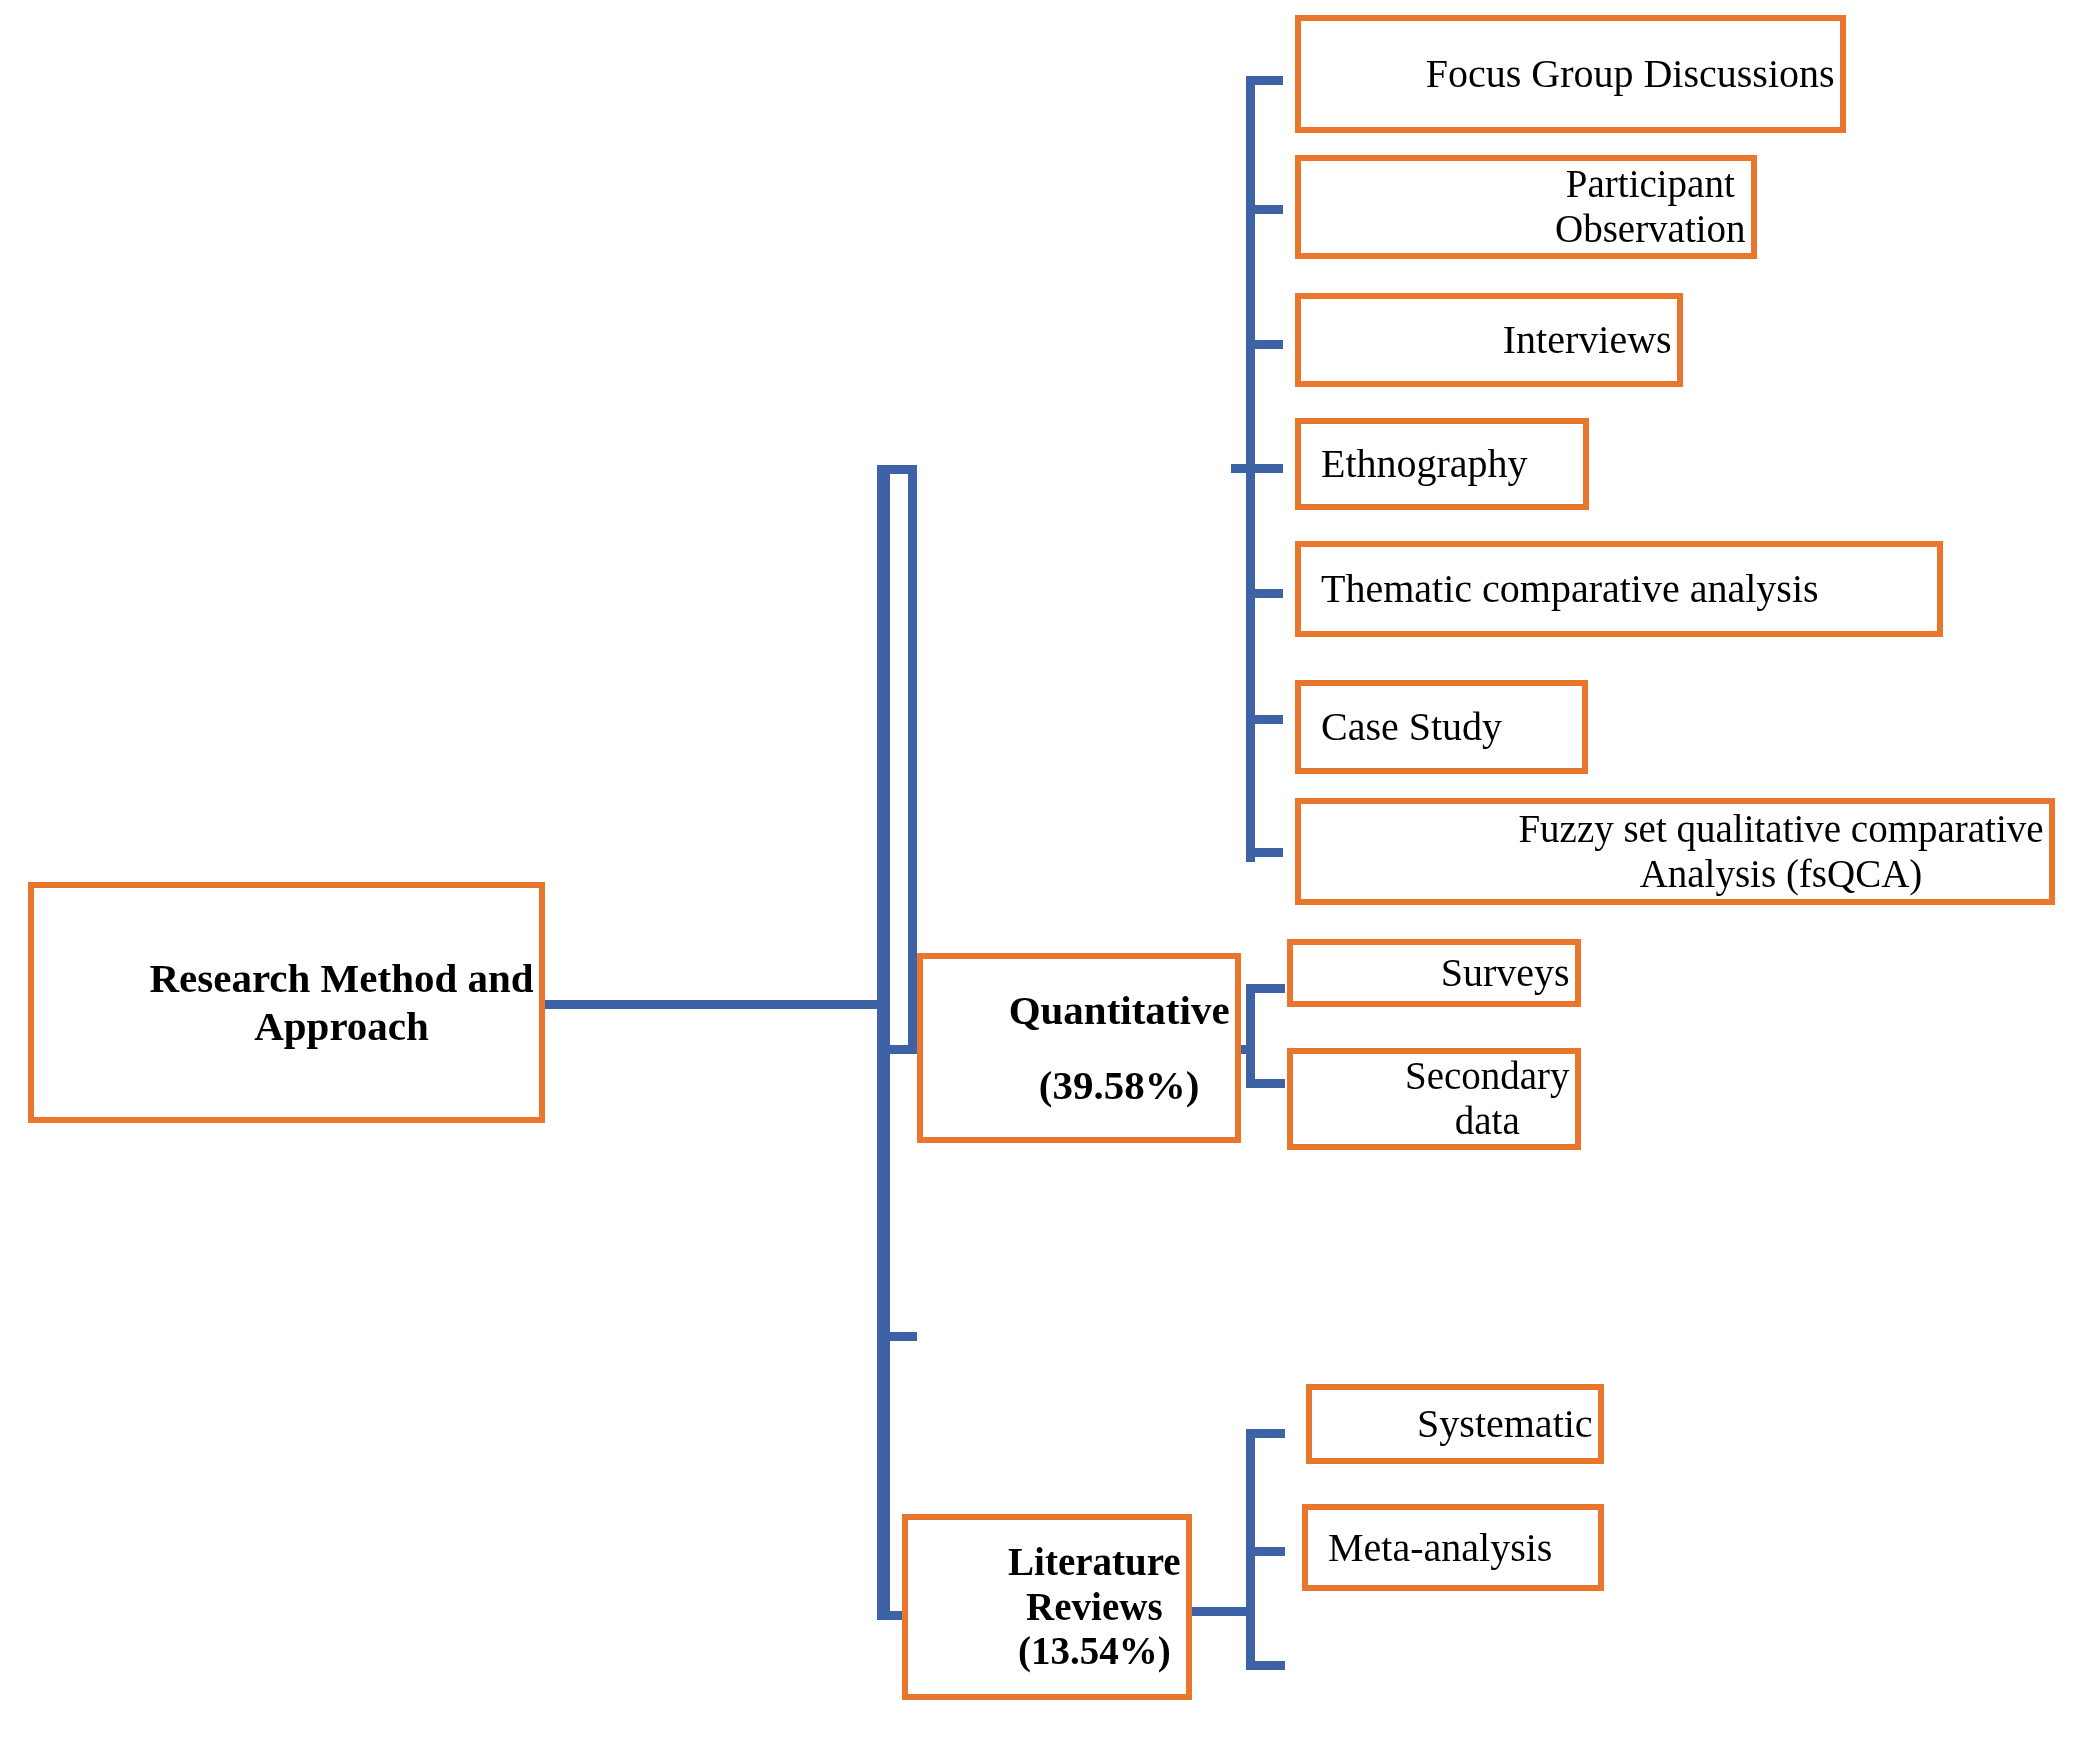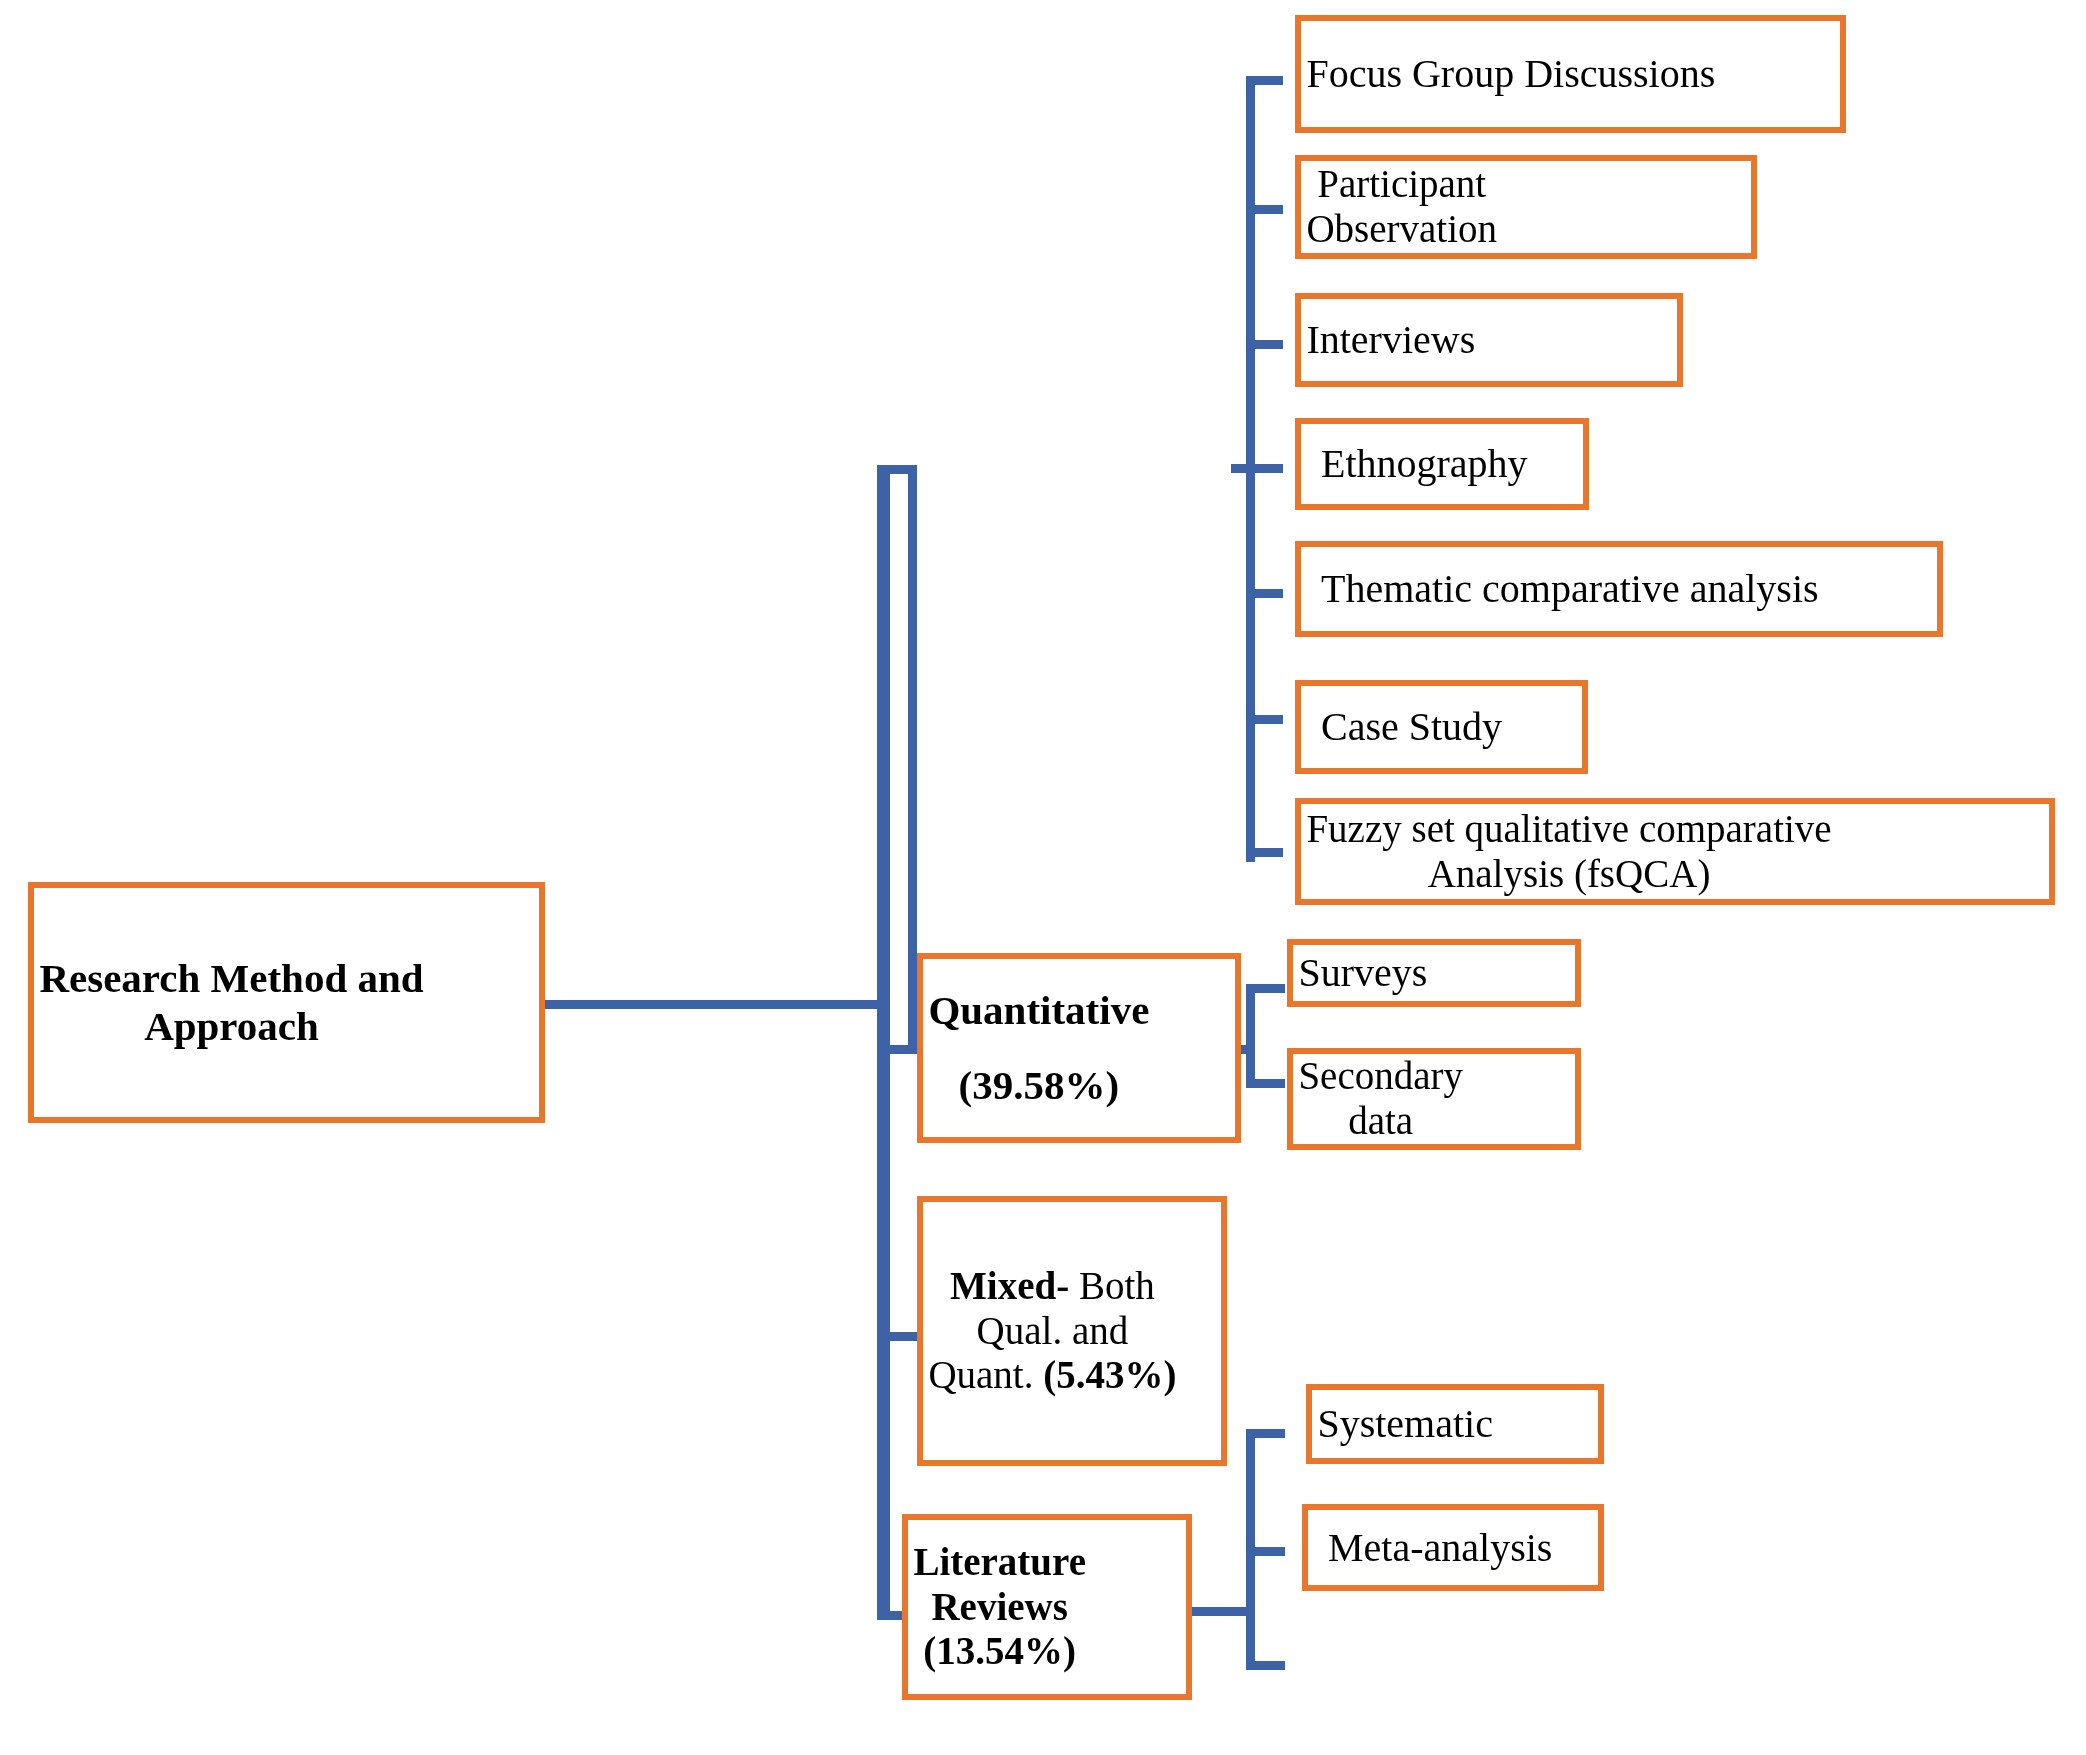--- a/index.html
+++ b/index.html
@@ -14,21 +14,21 @@
   }
 
   
   .node{
     position:absolute;
     box-sizing:border-box;
     background:#ffffff;
     border:6px solid #E8762C;
     display:flex;
     align-items:center;
-    justify-content:flex-start;
+    justify-content:flex-end;
     text-align:center;
     color:#000000;
     line-height:1.15;
     padding:2.7px 5.4px;
     z-index:3;
   }
   .node.level1{ font-weight:700; }
   .node.leaf{ font-weight:400; }
   .node .ln{display:block;}
 
@@ -94,27 +94,20 @@
   </div>
 
 
   <div class="node level1" style="left:917px; top:953px; width:324px; height:190px; font-size:41px;">
     <div>
       <span class="ln">Quantitative</span>
       <span class="ln" style="margin-top:28px;">(39.58%)</span>
     </div>
   </div>
 
-  <div class="node" style="left:917px; top:1196px; width:310px; height:270px; font-size:39px;">
-    <div>
-      <span class="ln"><b>Mixed-</b><span> Both</span></span>
-      <span class="ln">Qual. and</span>
-      <span class="ln"><span>Quant. </span><b>(5.43%)</b></span>
-    </div>
-  </div>
 
   <div class="node level1" style="left:902px; top:1514px; width:290px; height:186px; font-size:39px;">
     <div>
       <span class="ln">Literature</span>
       <span class="ln">Reviews</span>
       <span class="ln">(13.54%)</span>
     </div>
   </div>
 
   <div class="node leaf" style="left:1295px; top:14.7px; width:551px; height:118px; font-size:40px;">

